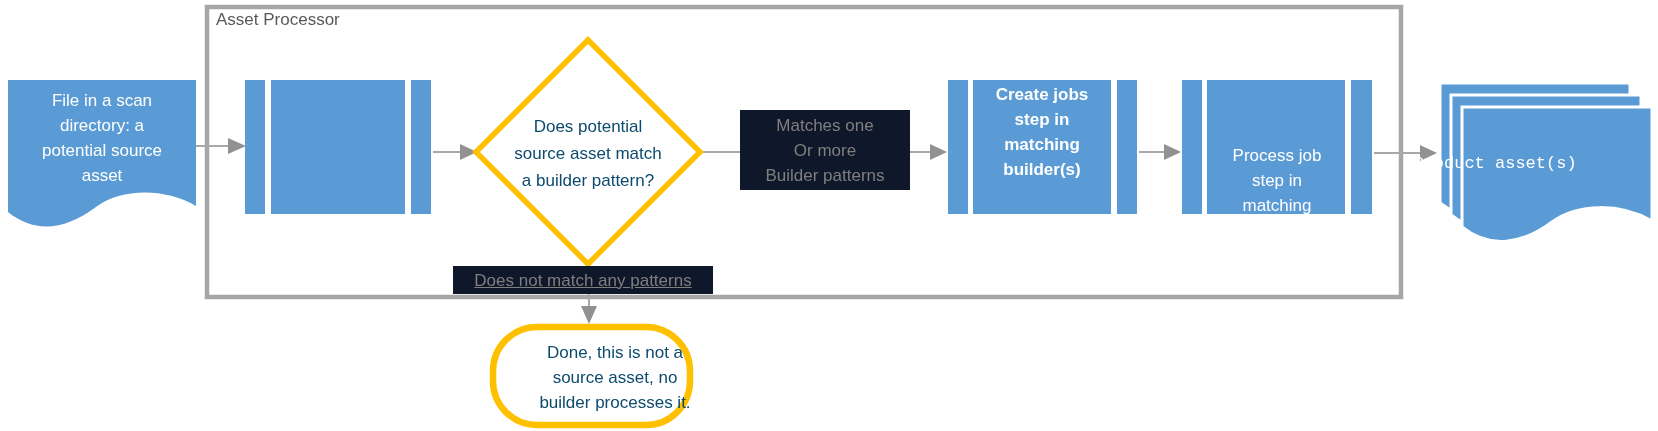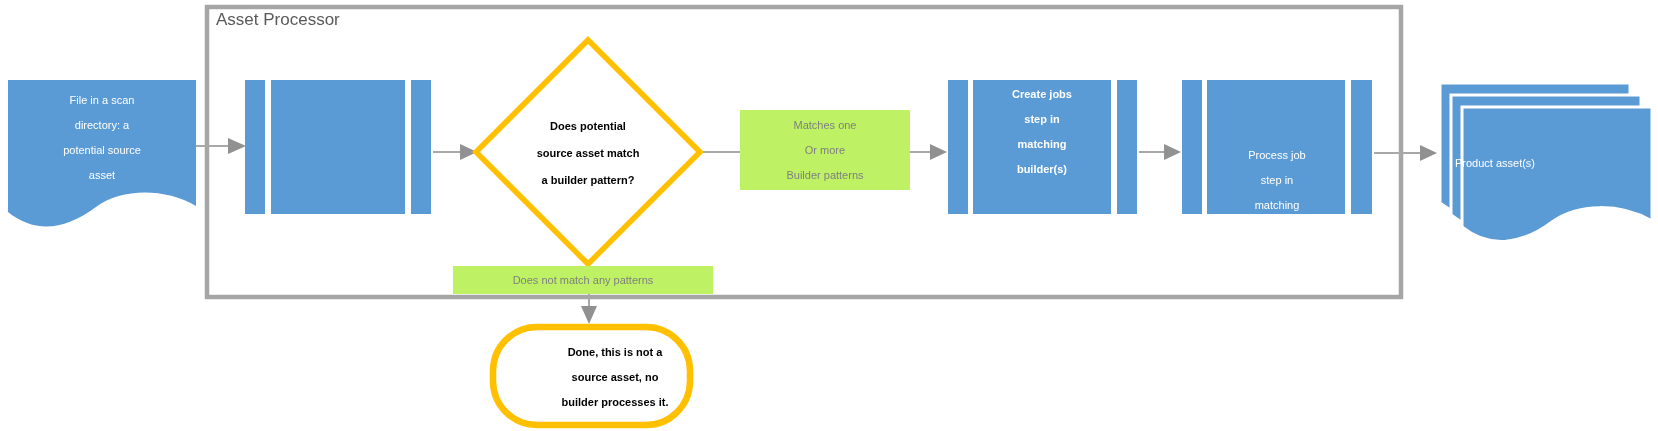--- a/index.html
+++ b/index.html
@@ -10,26 +10,26 @@
     font-family:"Liberation Sans", sans-serif;
     overflow:hidden;
     border-radius:19px;
   }
   .stage svg{position:absolute;left:0;top:0;}
   .lbl{
     position:absolute;
     display:flex;align-items:center;justify-content:center;
     text-align:center;
     white-space:pre-line;
-    font-size:11px;line-height:25px;
+    font-size:17px;line-height:25px;
     pointer-events:none;
   }
   .lbl.white{color:#ffffff;}
-  .lbl.gold{color:#000000;line-height:27px;font-weight:bold;}
-  .lbl.gray{color:#7F7F7F;background:#bef264;}
+  .lbl.gold{color:#0c4a6e;line-height:27px;}
+  .lbl.gray{color:#7F7F7F;background:#0f172a;}
   .container-label{
     position:absolute;left:216px;top:10px;
     font-size:17px;color:#595959;white-space:nowrap;
   }
 </style>
 </head>
 <body>
 
 <div class="stage">
 
@@ -107,21 +107,21 @@
   <div class="lbl white" style="left:962px; top:80px; width:160px; height:104px;font-weight:bold;">Create jobs
 step in
 matching
 builder(s)</div>
 
   <div class="lbl white" style="left:1197px; top:95px; width:160px; height:104px;margin-top:46px;">Process job
 step in
 matching
 builder(s)</div>
 
-  <div class="lbl white" style="left:1405px; top:150px; width:180px; height:26px;">Product asset(s)</div>
+  <div class="lbl white" style="left:1405px; top:150px; width:180px; height:26px;font-family:Liberation Mono, monospace;">Product asset(s)</div>
 
-  <div class="lbl gray" style="left:453px; top:266px; width:260px; height:28px;">Does not match any patterns</div>
+  <div class="lbl gray" style="left:453px; top:266px; width:260px; height:28px;text-decoration:underline;">Does not match any patterns</div>
 
   <div class="lbl gold" style="left:520px; top:339px; width:190px; height:76px; line-height:25px;">Done, this is not a
 source asset, no
 builder processes it.</div>
 
 </div>
 
 </body></html>

